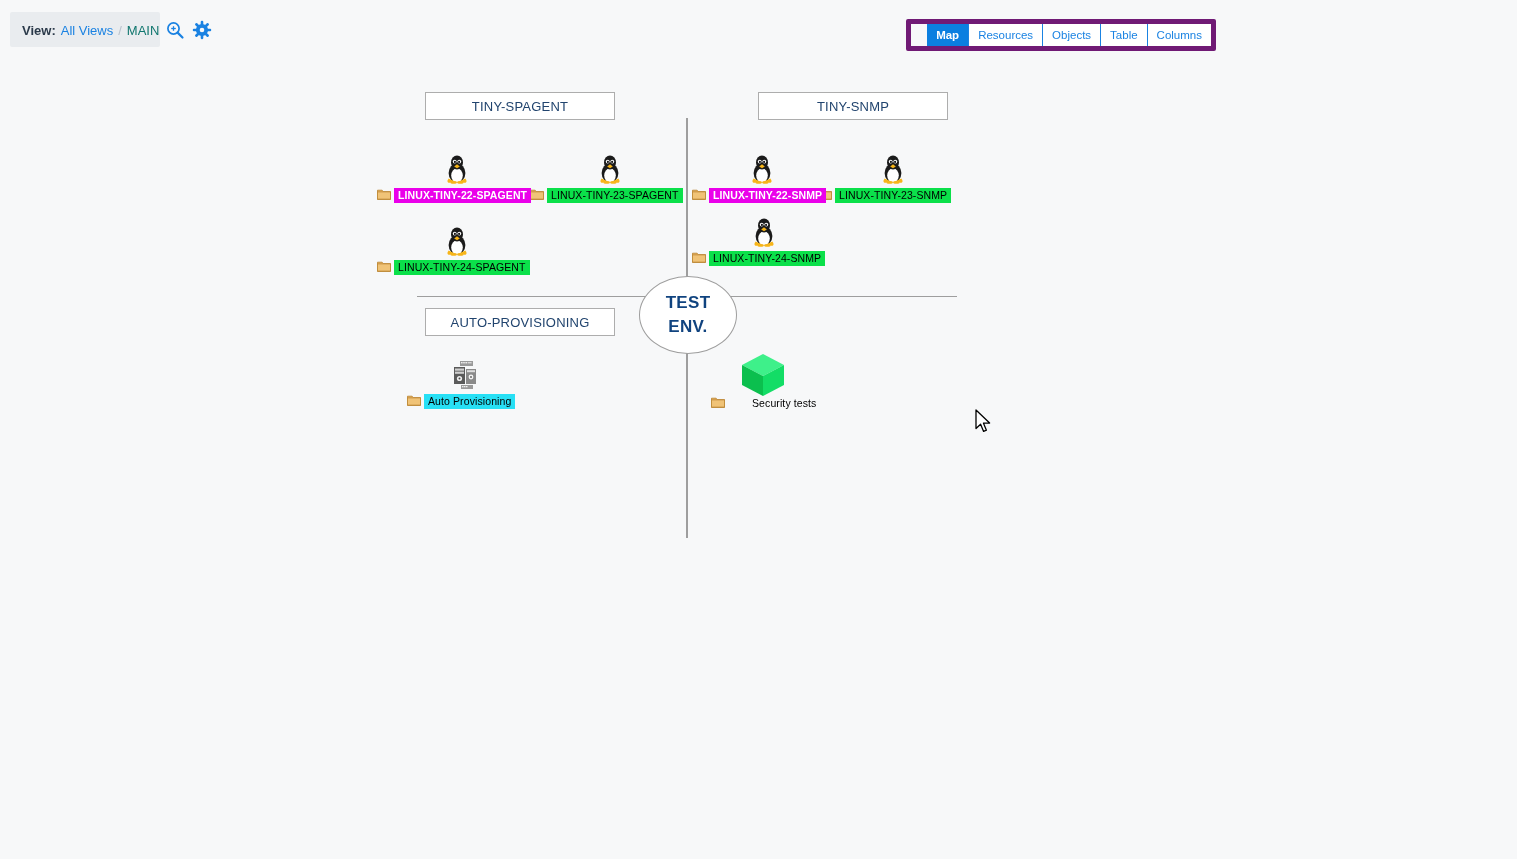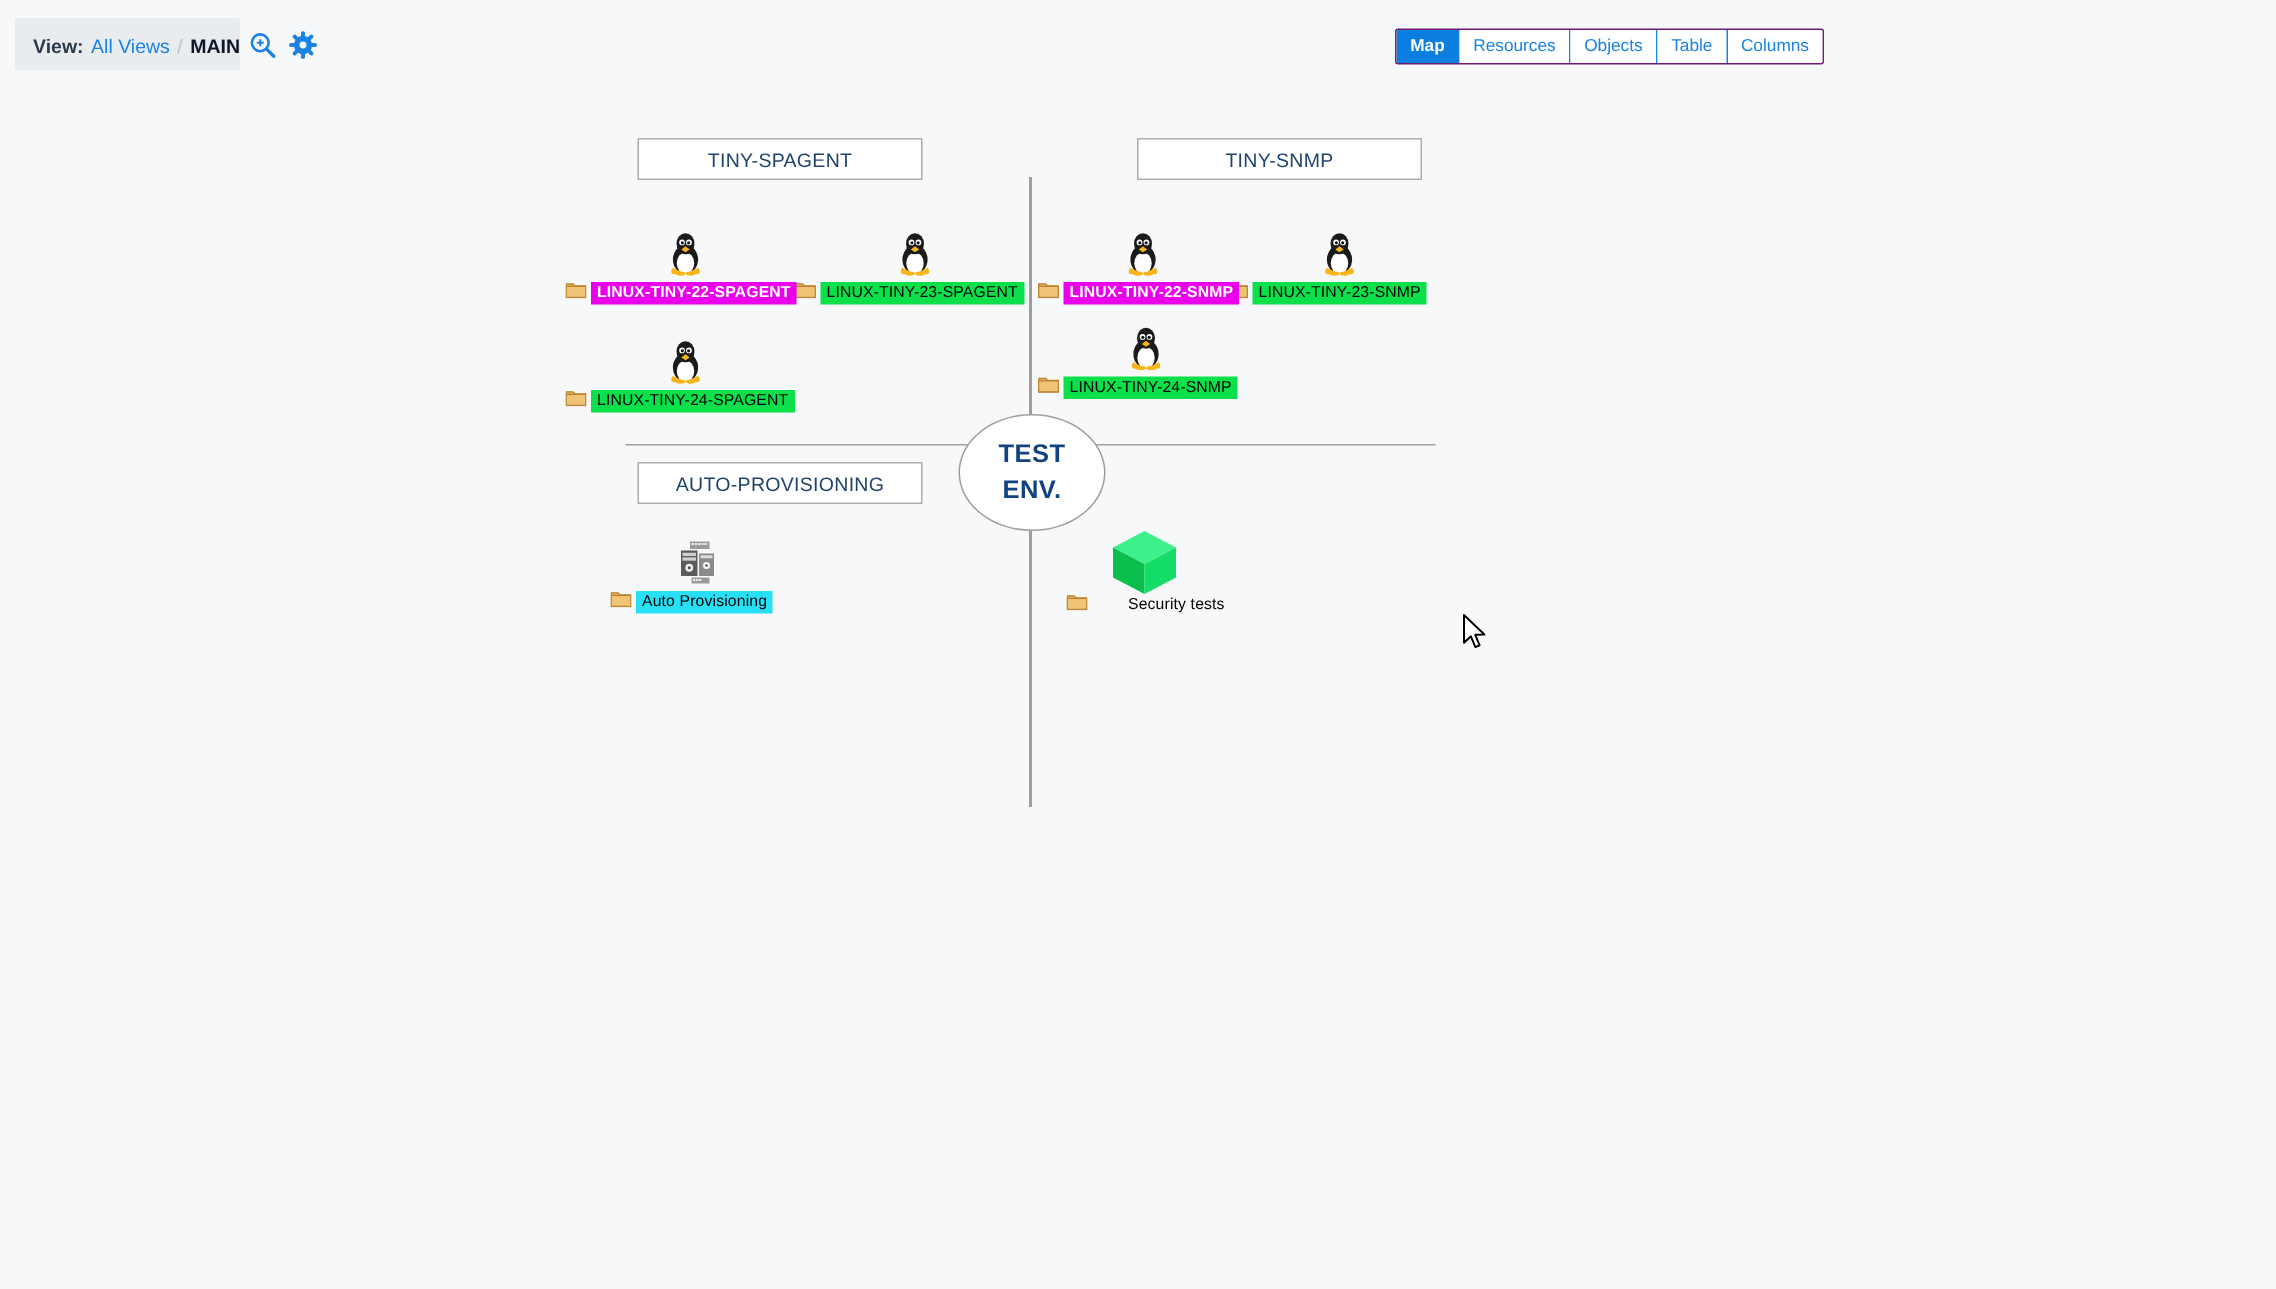--- a/index.html
+++ b/index.html
@@ -45,42 +45,43 @@
     font-weight: bold;
   }
   .view-link {
     color: #1a82e2;
     cursor: pointer;
   }
   .view-sep {
     color: #b8c2cc;
   }
   .view-current {
-    color: #0f172a;
-    font-weight: bold;
+    color: #0f766e;
+    font-weight: normal;
   }
   .hdr-icon {
     position: absolute;
     top: 20px;
     width: 20px; height: 20px;
     cursor: pointer;
   }
   .hdr-icon svg { display: block; }
   #search-icon-wrap { left: 165px; }
   #gear-icon-wrap   { left: 192px; }
 
   
   .tabs {
     position: absolute;
     right: 6px; top: 19px;
     display: flex;
-    border: 1px solid #701a75;
+    border: 5px solid #701a75;
     border-radius: 2px;
     overflow: hidden;
     height: 22px;
+    padding-left: 16px;
   }
   .tab {
     padding: 0 9px;
     height: 22px;
     line-height: 22px;
     font-size: 11.5px;
     color: #1a82e2;
     background: #ffffff;
     border-right: 1px solid #1a82e2;
     cursor: pointer;

